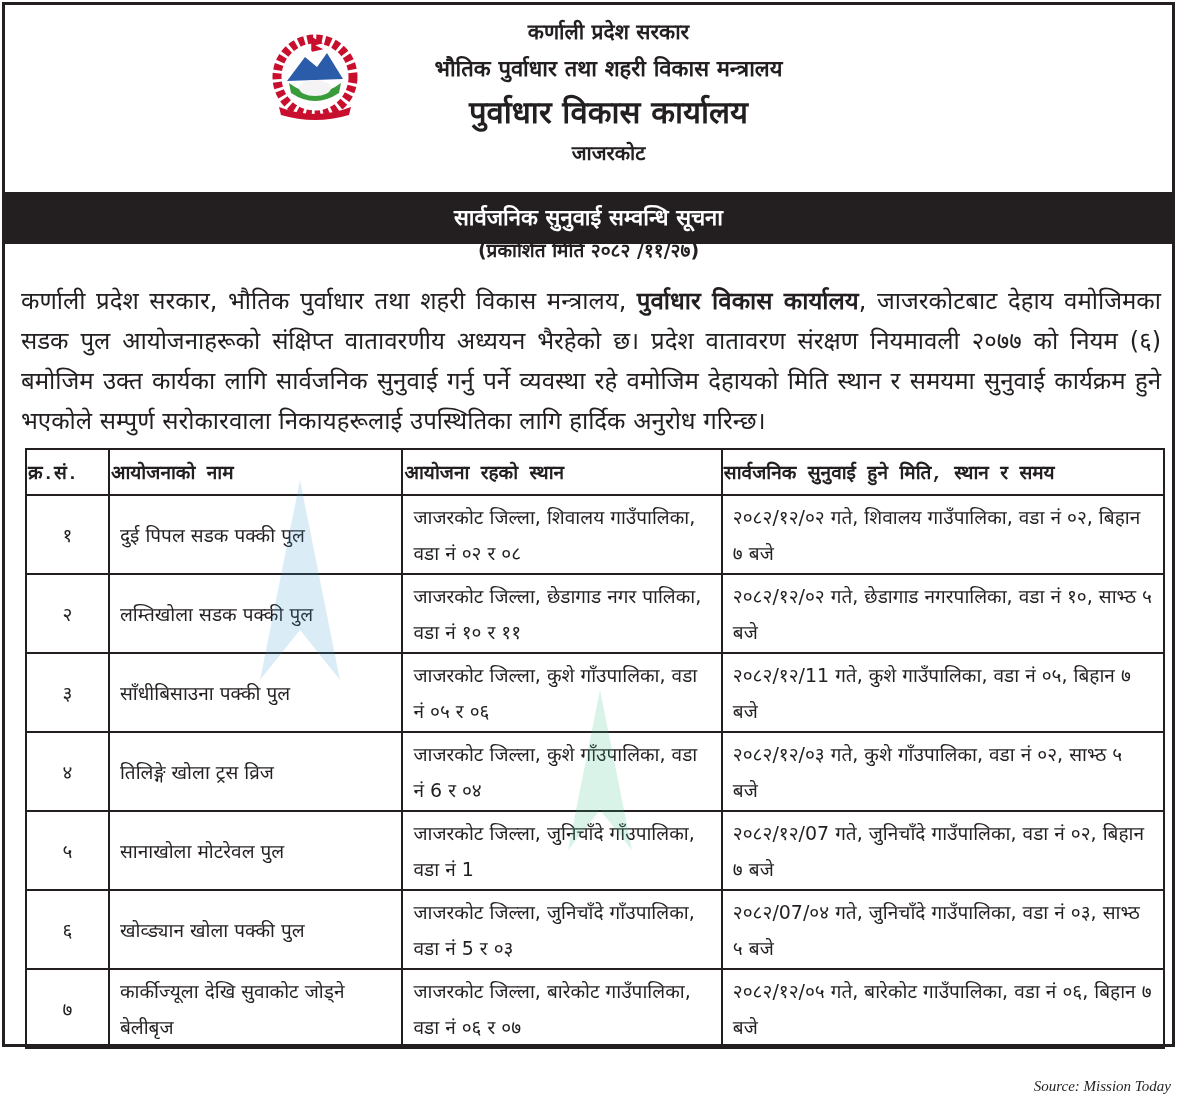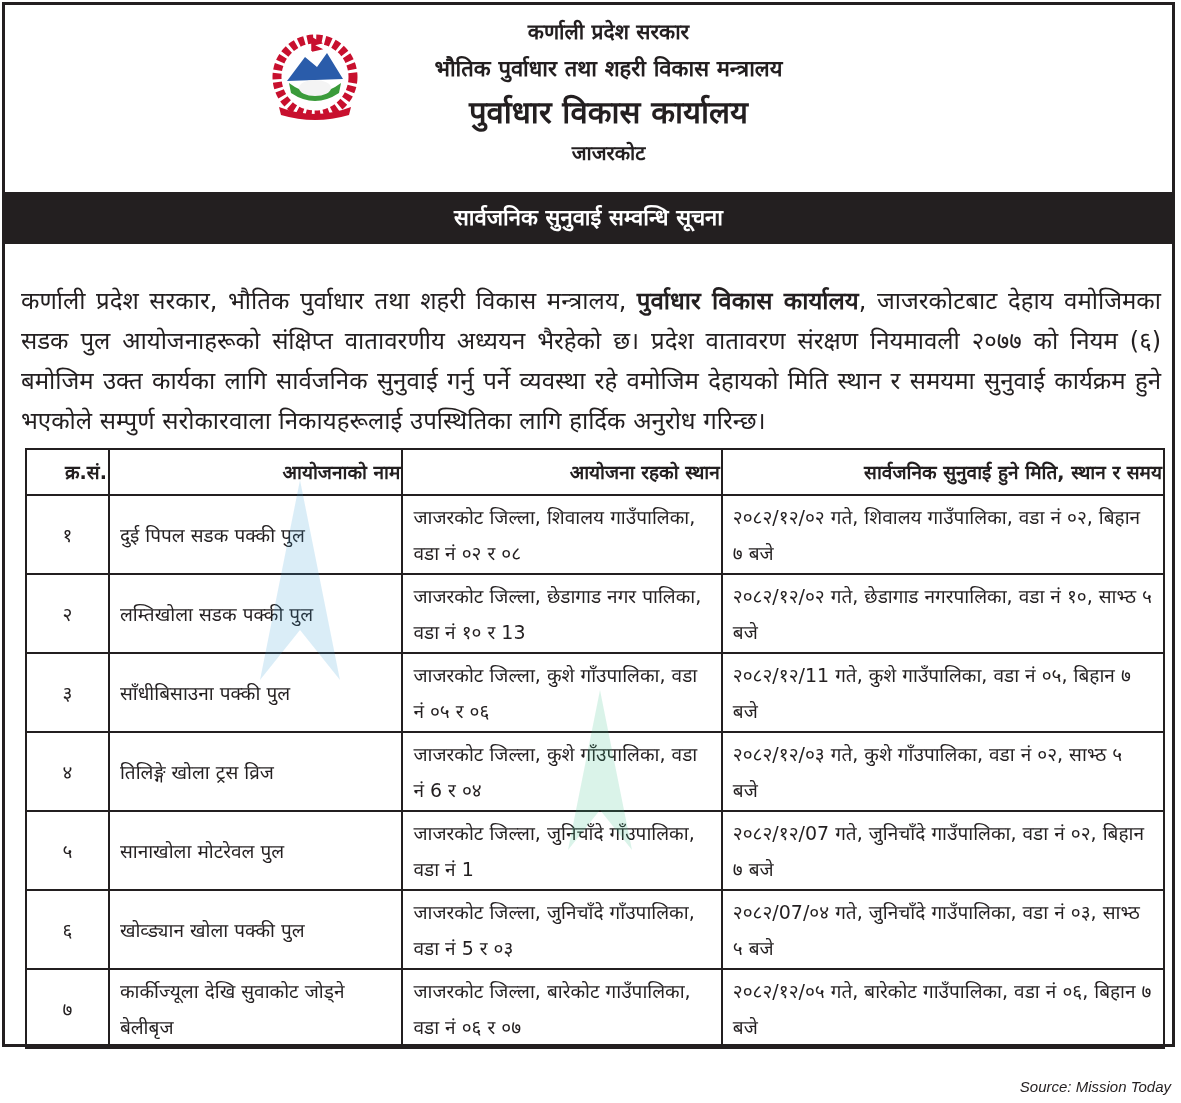--- a/index.html
+++ b/index.html
@@ -18,25 +18,25 @@
             background: #231f20; color: #fff; text-align: center; font-size: 22px;
             font-weight: bold; line-height: 52px; margin-top: 19px; }
   .pubdate { position: absolute; left: 0; top: 232px; width: 100%; text-align: center;
              font-size: 19px; font-weight: bold; }
   .para { position: absolute; left: 16px; top: 276px; width: 1140px; font-size: 24px;
           line-height: 40px; text-align: justify; }
   .para b { font-weight: bold; }
   table.notice { position: absolute; left: 20px; top: 443px; width: 1140px;
                  border-collapse: collapse; font-size: 19px; }
   table.notice th, table.notice td { border: 2px solid #231f20; }
-  table.notice th { height: 42px; font-weight: bold; text-align: right; font-size: 19px; }
+  table.notice th { height: 42px; font-weight: bold; text-align: left; font-size: 19px; font-family: Liberation Mono, monospace; }
   table.notice td { height: 77px; vertical-align: middle; padding: 0 10px; line-height: 36px; }
   td.sn { text-align: center; width: 60px; }
   col.c1 { width: 83px; } col.c2 { width: 294px; } col.c3 { width: 320px; } col.c4 { width: 443px; }
-  .source { position: absolute; right: 10px; top: 1078px; font-family: Liberation Sans, sans-serif;
+  .source { position: absolute; right: 10px; top: 1078px; font-family: Liberation Serif, serif;
             font-style: italic; font-size: 15px; color: #231f20; }
   .wm { position: absolute; pointer-events: none; opacity: 0.18; }
 </style>
 </head>
 <body>
 
 <div class="frame">
 
   <div class="header">
     <svg class="emblem" viewBox="0 0 100 90">
@@ -48,20 +48,21 @@
       <path d="M14 74 Q50 88 86 74 L84 82 Q50 92 16 82 Z" fill="#c8102e"></path>
     </svg>
     <div class="h-line h1">कर्णाली प्रदेश सरकार</div>
     <div class="h-line h2">भौतिक पुर्वाधार तथा शहरी विकास मन्त्रालय</div>
     <div class="h-line h3">पुर्वाधार विकास कार्यालय</div>
     <div class="h-line h4">जाजरकोट</div>
   </div>
 
   <div class="banner">सार्वजनिक सुनुवाई सम्वन्धि सूचना</div>
 
+  <div class="pubdate">(प्रकाशित मिति २०८२ /११/२७)</div>
 
   <div class="para"><span>कर्णाली प्रदेश सरकार, भौतिक पुर्वाधार तथा शहरी विकास मन्त्रालय, </span><b>पुर्वाधार विकास कार्यालय</b><span>, जाजरकोटबाट देहाय वमोजिमका सडक पुल आयोजनाहरूको संक्षिप्त वातावरणीय अध्ययन भैरहेको छ। प्रदेश वातावरण संरक्षण नियमावली २०७७ को नियम (६) बमोजिम उक्त कार्यका लागि सार्वजनिक सुनुवाई गर्नु पर्ने व्यवस्था रहे वमोजिम देहायको मिति स्थान र समयमा सुनुवाई कार्यक्रम हुने भएकोले सम्पुर्ण सरोकारवाला निकायहरूलाई उपस्थितिका लागि हार्दिक अनुरोध गरिन्छ।</span></div>
 
   <table class="notice">
     <colgroup>
         <col class="c1">
         <col class="c2">
         <col class="c3">
         <col class="c4">
       </colgroup>
@@ -76,21 +77,21 @@
     <tbody>
       <tr>
         <td class="sn">१</td>
         <td>दुई पिपल सडक पक्की पुल</td>
         <td>जाजरकोट जिल्ला, शिवालय गाउँपालिका, वडा नं ०२ र ०८</td>
         <td>२०८२/१२/०२ गते, शिवालय गाउँपालिका, वडा नं ०२, बिहान ७ बजे</td>
       </tr>
       <tr>
         <td class="sn">२</td>
         <td>लम्तिखोला सडक पक्की पुल</td>
-        <td>जाजरकोट जिल्ला, छेडागाड नगर पालिका, वडा नं १० र 13</td>
+        <td>जाजरकोट जिल्ला, छेडागाड नगर पालिका, वडा नं १० र ११</td>
         <td>२०८२/१२/०२ गते, छेडागाड नगरपालिका, वडा नं १०, साभ्ठ ५ बजे</td>
       </tr>
       <tr>
         <td class="sn">३</td>
         <td>साँधीबिसाउना पक्की पुल</td>
         <td>जाजरकोट जिल्ला, कुशे गाँउपालिका, वडा नं ०५ र ०६</td>
         <td>२०८२/१२/11 गते, कुशे गाउँपालिका, वडा नं ०५, बिहान ७ बजे</td>
       </tr>
       <tr>
         <td class="sn">४</td>

